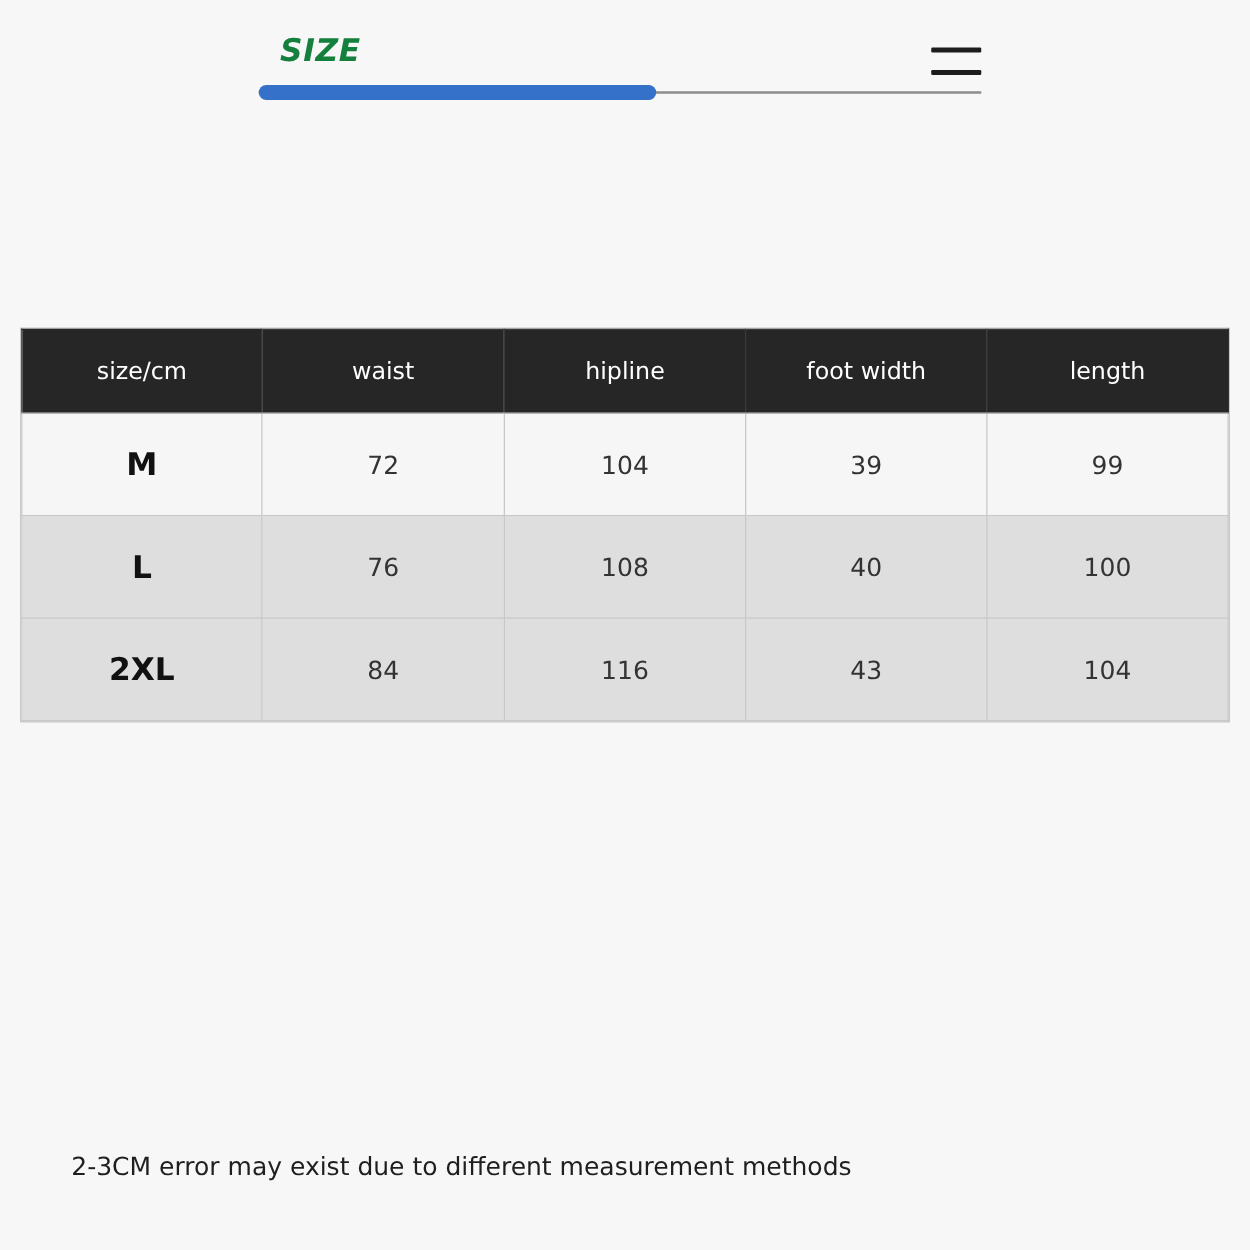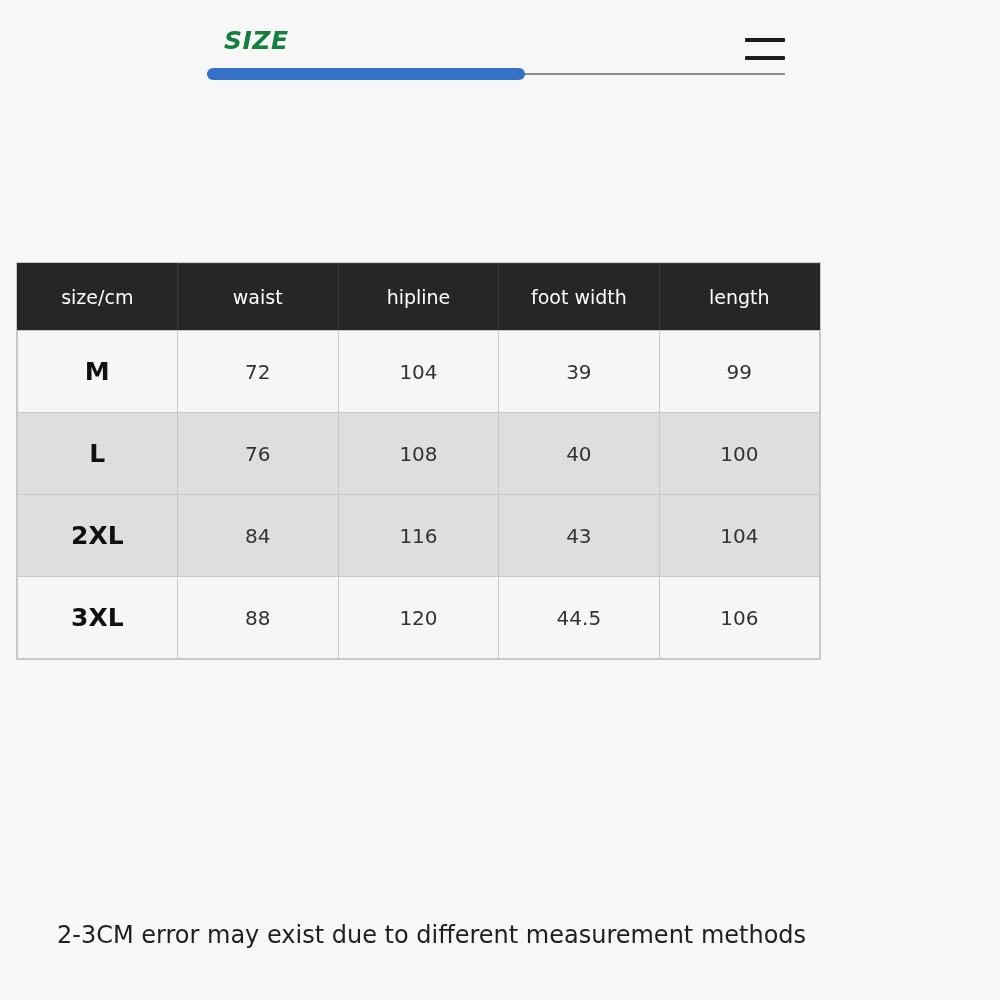--- a/index.html
+++ b/index.html
@@ -72,21 +72,21 @@
     height: 12px;
     background: #3571c9;
     border-radius: 6px;
   }
 
   
   .size-table-wrap {
     position: absolute;
     left: 17px;
     top: 263px;
-    width: 803px;
+    width: 966px;
   }
   table.size-table {
     width: 100%;
     border-collapse: collapse;
     table-layout: fixed;
     box-shadow: 0 0 0 1px #c8c8c8;
   }
   table.size-table th,
   table.size-table td {
     text-align: center;
@@ -129,21 +129,21 @@
   col.c2 { width: 20.0%; }
   col.c3 { width: 20.0%; }
   col.c4 { width: 20.0%; }
 
   
   .footer-note {
     position: absolute;
     left: 57px;
     top: 921px;
     font-family: "DejaVu Sans", sans-serif;
-    font-size: 24px;
+    font-size: 20px;
     color: #1f1f1f;
     white-space: nowrap;
   }
 </style>
 </head>
 <body>
 
 <div class="header-area">
   <div class="header-top">
     <div class="size-title">SIZE</div>
@@ -190,24 +190,17 @@
         <td>40</td>
         <td>100</td>
       </tr>
       <tr class="alt">
         <td class="size-label">2XL</td>
         <td>84</td>
         <td>116</td>
         <td>43</td>
         <td>104</td>
       </tr>
-      <tr>
-        <td class="size-label">3XL</td>
-        <td>88</td>
-        <td>120</td>
-        <td>44.5</td>
-        <td>106</td>
-      </tr>
     </tbody>
   </table>
 </div>
 
 <div class="footer-note">2-3CM error may exist due to different measurement methods</div>
 
 </body></html>

